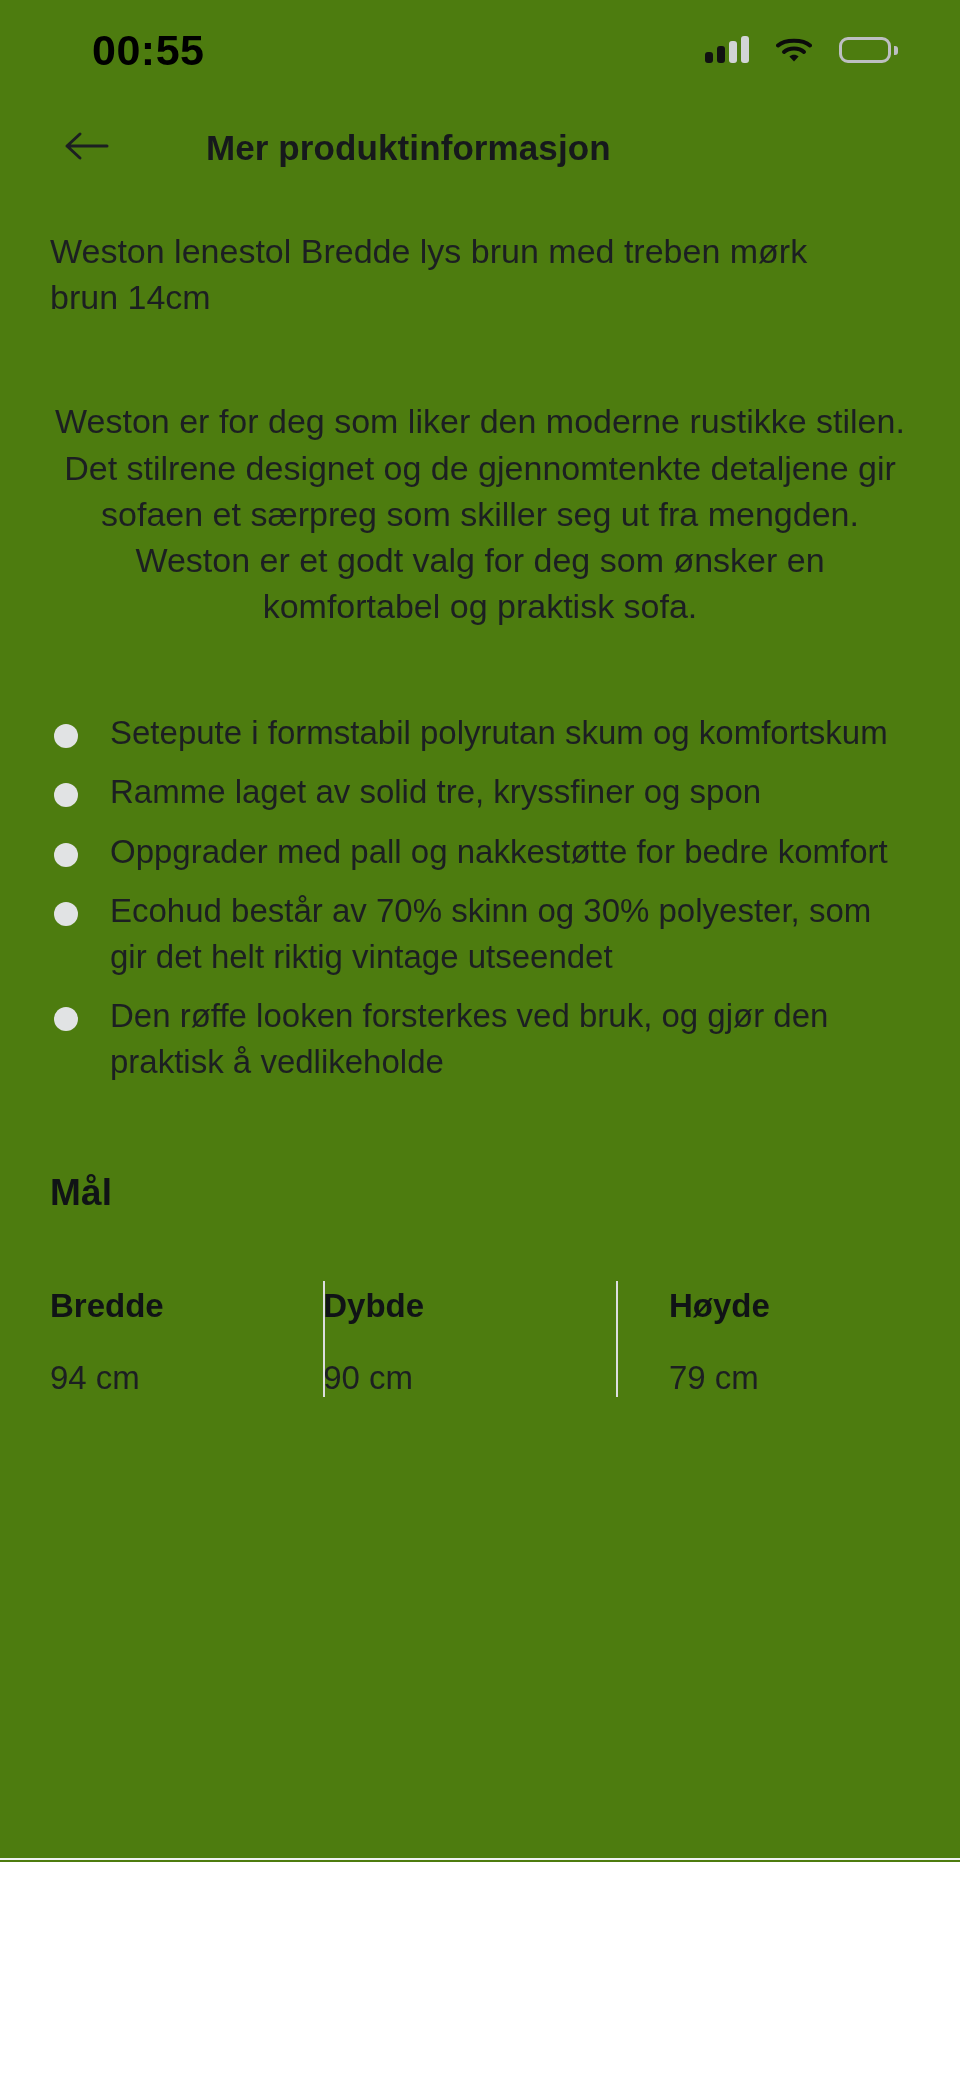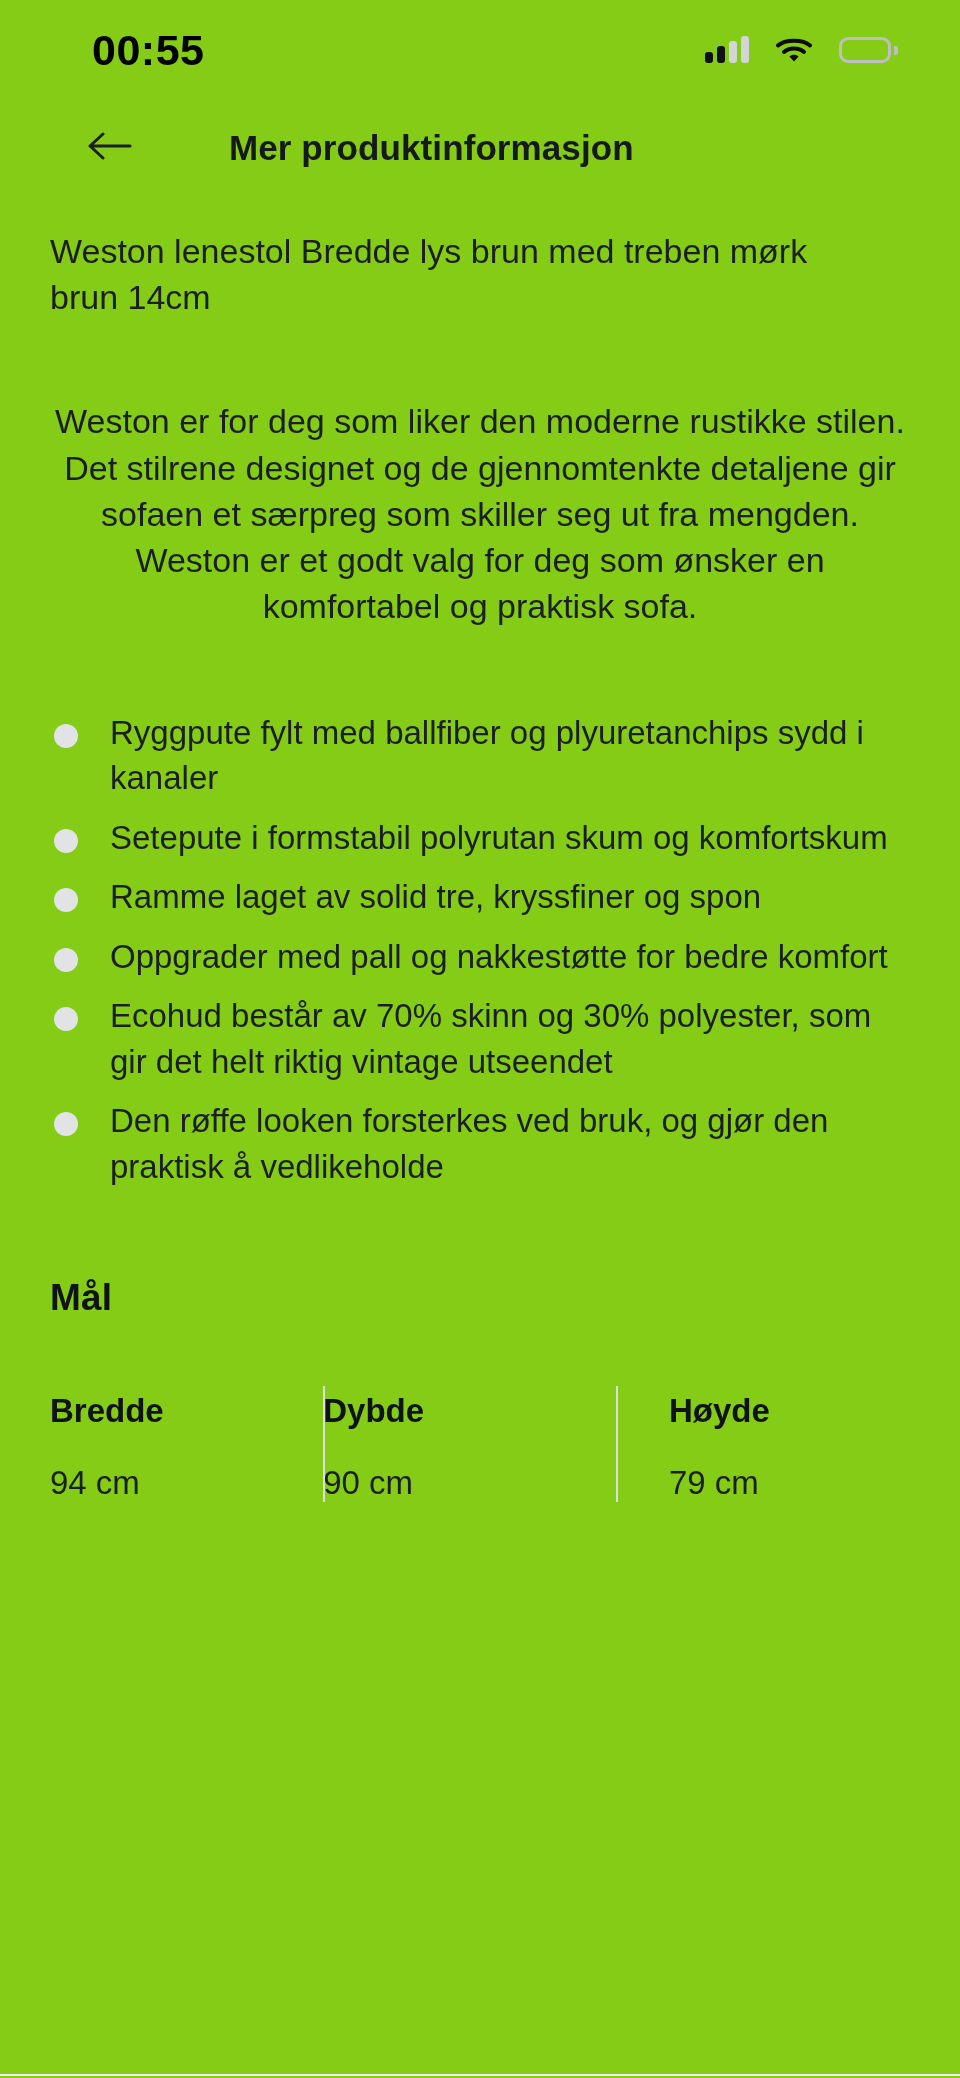--- a/index.html
+++ b/index.html
@@ -4,22 +4,22 @@
 <style>
   * { margin:0; padding:0; box-sizing:border-box; }
   html, body {
     width:960px; height:2078px;
     background:#ffffff;
     font-family:"Liberation Sans", sans-serif;
     -webkit-font-smoothing:antialiased;
   }
   .phone {
     position:relative;
-    width:960px; height:2078px;
-    background:#84cc16;
+    width:960px; height:1862px;
+    background:#4d7c0f;
     overflow:hidden;
   }
 
   
   .statusbar {
     height:100px;
     display:flex;
     align-items:center;
     justify-content:space-between;
     padding:0 62px 0 92px;
@@ -59,21 +59,21 @@
     width:4px; height:9px;
     background:#bdbfc2;
     border-radius:0 3px 3px 0;
   }
 
   
   .navbar {
     height:96px;
     display:flex;
     align-items:center;
-    padding-left:77px;
+    padding-left:54px;
   }
   .back-btn {
     width:64px; height:64px;
     display:flex; align-items:center; justify-content:center;
     cursor:pointer;
     flex:none;
   }
   .nav-title {
     font-size:35px;
     font-weight:600;
@@ -220,24 +220,20 @@
 
   <div class="content">
 
     <div class="product-title">Weston lenestol Bredde lys brun med treben mørk brun 14cm</div>
 
     <div class="product-desc">Weston er for deg som liker den moderne rustikke stilen. Det stilrene designet og de gjennomtenkte detaljene gir sofaen et særpreg som skiller seg ut fra mengden. Weston er et godt valg for deg som ønsker en komfortabel og praktisk sofa.</div>
 
     <ul class="features">
       <li class="feature-item">
         <span class="feature-bullet"></span>
-        <span class="feature-text">Ryggpute fylt med ballfiber og plyuretanchips sydd i kanaler</span>
-      </li>
-      <li class="feature-item">
-        <span class="feature-bullet"></span>
         <span class="feature-text">Setepute i formstabil polyrutan skum og komfortskum</span>
       </li>
       <li class="feature-item">
         <span class="feature-bullet"></span>
         <span class="feature-text">Ramme laget av solid tre, kryssfiner og spon</span>
       </li>
       <li class="feature-item">
         <span class="feature-bullet"></span>
         <span class="feature-text">Oppgrader med pall og nakkestøtte for bedre komfort</span>
       </li>

